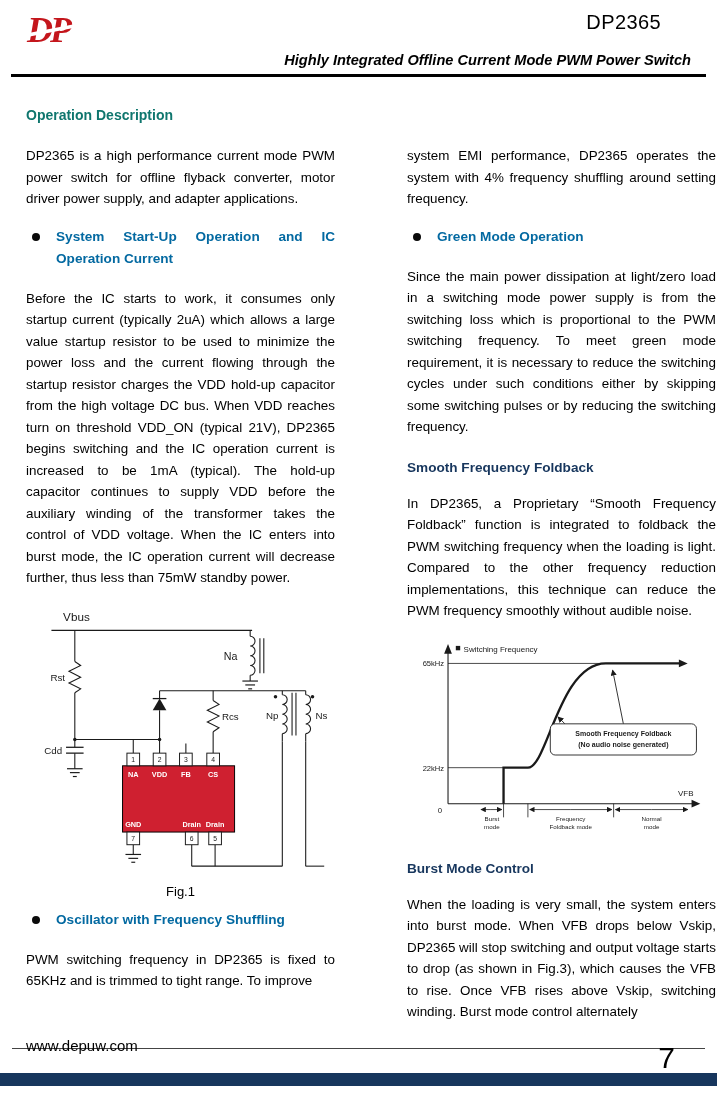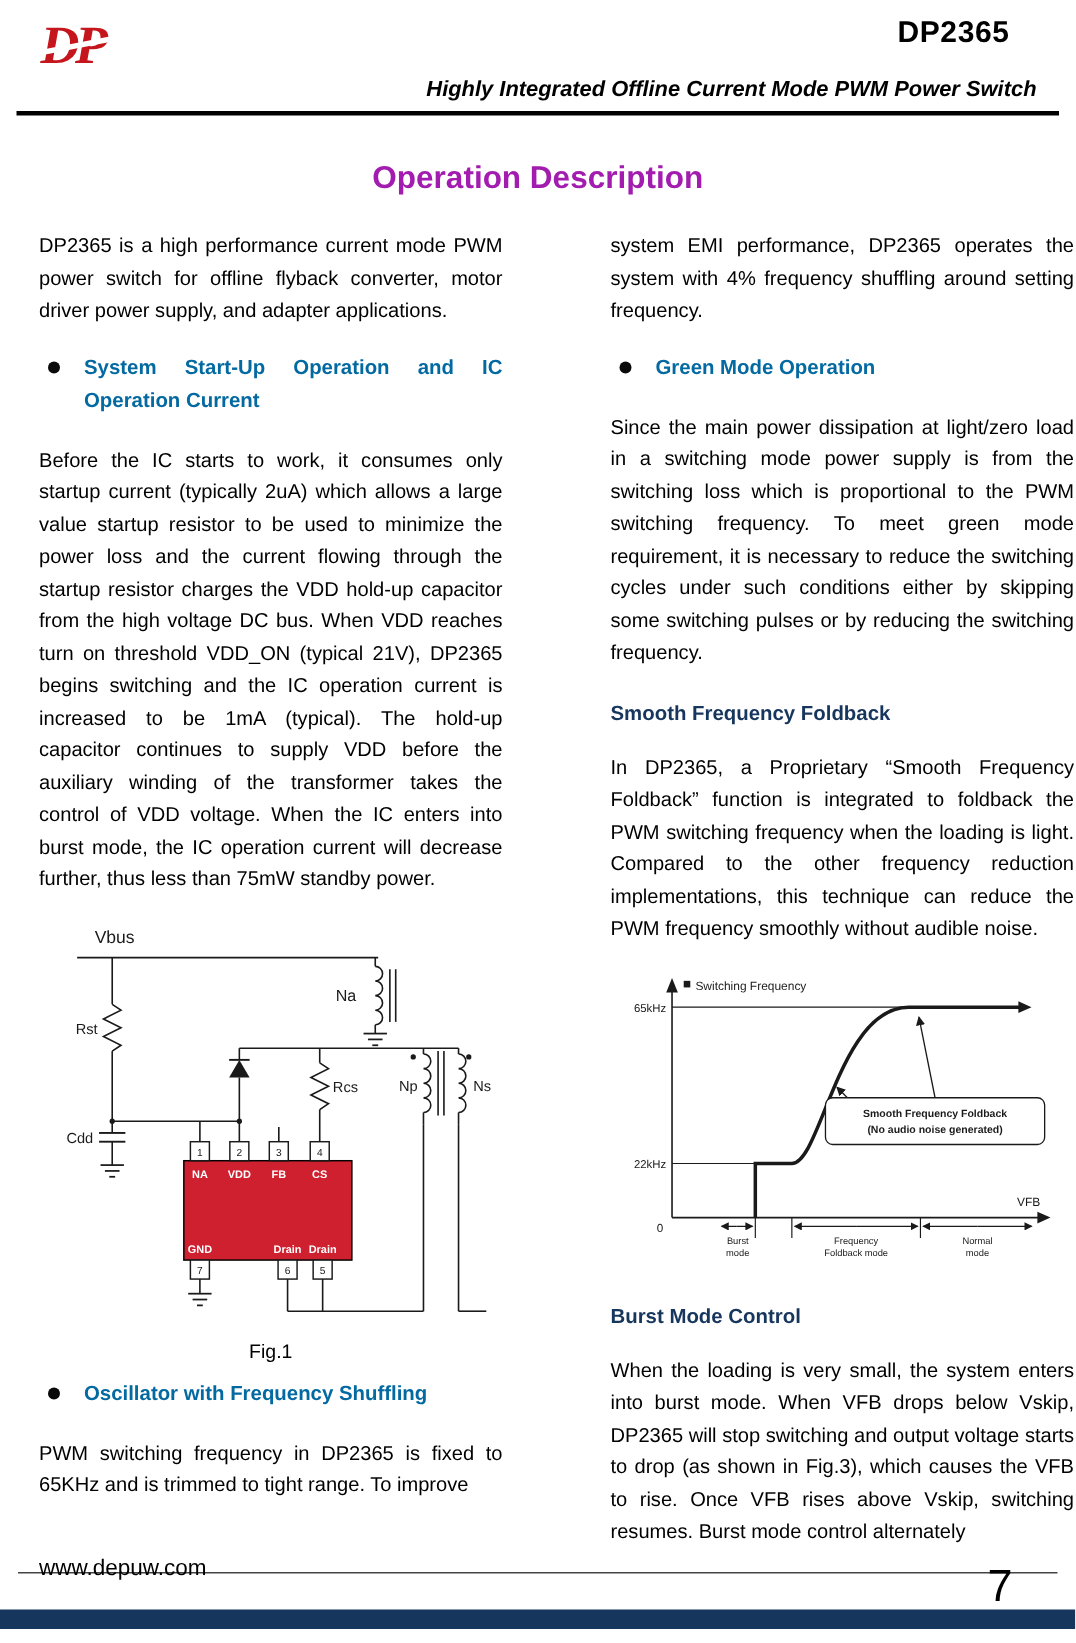--- a/index.html
+++ b/index.html
@@ -4,25 +4,25 @@
 <style>
   html,body { margin:0; padding:0; background:#ffffff; }
   .page {
     position:relative; width:717px; height:1095px; margin:0 auto;
     background:#ffffff; overflow:hidden; color:#000;
     font-family:"Liberation Sans", sans-serif;
   }
   
   .header { display:flex; align-items:flex-start; padding:9px 26px 0 26px; }
   .header-right { flex:1; text-align:right; padding-top:2px; }
-  .doc-title { font-size:20px; font-weight:bold; letter-spacing:.4px; margin-right:18px; }
+  .doc-title { font-size:20px; font-weight:normal; letter-spacing:.4px; margin-right:30px; }
   .doc-subtitle { font-size:14.6px; font-weight:bold; font-style:italic; margin-top:18px; }
   .header-rule { border-top:3px solid #000; margin:6px 11px 0 11px; }
   
-  .section-title { color:#a21caf; font-size:21px; font-weight:bold; margin:30px 26px 0 26px;text-align:center; }
+  .section-title { color:#0f766e; font-size:14px; font-weight:bold; margin:30px 26px 0 26px; }
   .columns { display:flex; gap:72px; padding:22px 26px 0 26px; }
   .col { width:309px; flex:0 0 309px; }
   .body-text { font-size:13.4px; line-height:21.5px; text-align:justify; margin:0 0 16px 0; }
   .bullet-heading {
     position:relative; padding-left:30px; color:#0369a1; font-weight:bold;
     font-size:13.6px; line-height:22px; text-align:justify; margin:6px 0 18px 0;
   }
   .bullet-heading .bullet {
     position:absolute; left:6px; top:7px; width:8px; height:8px;
     border-radius:50%; background:#0a0a0a;
@@ -268,21 +268,21 @@
             <text x="164" y="188">Frequency</text>
             <text x="164" y="196">Foldback mode</text>
             <text x="247" y="188">Normal</text>
             <text x="247" y="196">mode</text>
           </g>
         </svg>
       </figure>
 
       <div class="sub-heading">Burst Mode Control</div>
 
-      <p class="body-text">When the loading is very small, the system enters into burst mode. When VFB drops below Vskip, DP2365 will stop switching and output voltage starts to drop (as shown in Fig.3), which causes the VFB to rise. Once VFB rises above Vskip, switching resumes. Burst mode control alternately</p>
+      <p class="body-text">When the loading is very small, the system enters into burst mode. When VFB drops below Vskip, DP2365 will stop switching and output voltage starts to drop (as shown in Fig.3), which causes the VFB to rise. Once VFB rises above Vskip, switching winding. Burst mode control alternately</p>
     </div>
   </div>
 
   <div class="footer-rule"></div>
   <div class="footer-url">www.depuw.com</div>
   <div class="footer-page">7</div>
   <div class="footer-bar"></div>
 
 </div>
 

